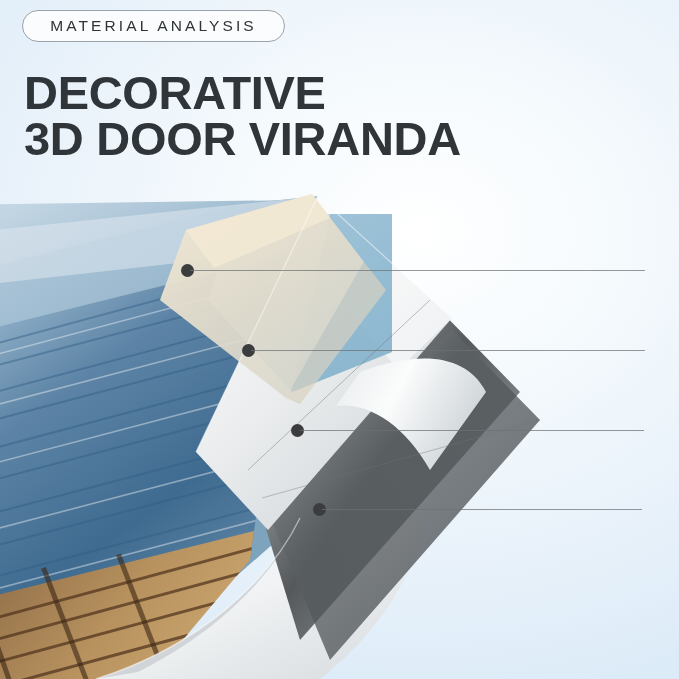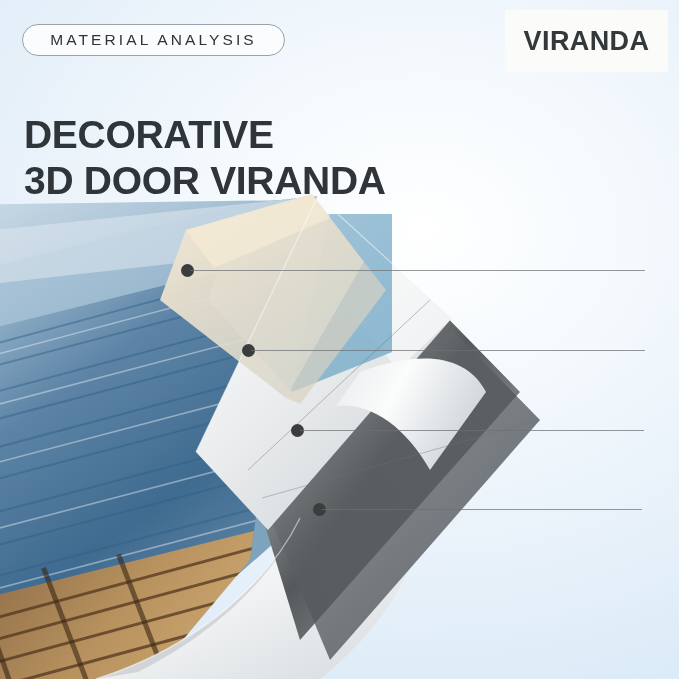--- a/index.html
+++ b/index.html
@@ -8,34 +8,34 @@
     font-family:"Liberation Sans","DejaVu Sans",sans-serif;
     background:#dfeaf5;
   }
   #poster{
     position:relative;width:679px;height:679px;overflow:hidden;
     background:
       radial-gradient(120% 95% at 62% 34%, #ffffff 0%, #f5fafd 24%, #e9f2fa 50%, #dcebf8 74%, #d5e7f6 100%),
       linear-gradient(160deg,#e2ecf4 0%,#eaf3fa 38%,#d9eaf7 100%);
   }
   .pill{
-    position:absolute;left:22px;top:24px;width:263px;height:32px;
+    position:absolute;left:22px;top:10px;width:263px;height:32px;
     border:1.6px solid #9aa3ab;border-radius:17px;
     background:#fbfcfd;
     display:flex;align-items:center;justify-content:center;
     box-sizing:border-box;
   }
   .pill span{
     font-size:15.5px;letter-spacing:3.1px;color:#2e3336;font-weight:400;
     white-space:nowrap;
   }
   .title{
     position:absolute;left:24px;top:70px;width:470px;
-    font-size:39px;line-height:46px;font-weight:700;
-    color:#2f3538;letter-spacing:-0.3px;margin-top:42px;
+    font-size:47px;line-height:46px;font-weight:700;
+    color:#2f3538;letter-spacing:-0.3px;
   }
   .title .l2{display:block;}
   .logo-box{
     position:absolute;left:505px;top:10px;width:163px;height:62px;
     background:#fbfbf9;display:flex;align-items:center;justify-content:center;
   }
   .logo-box span{
     font-size:27px;font-weight:700;color:#33383b;letter-spacing:0.4px;
   }
 
@@ -230,23 +230,20 @@
 
   <div class="pill">
     <span>MATERIAL ANALYSIS</span>
   </div>
 
   <div class="title">
     <span>DECORATIVE</span>
     <span class="l2">3D DOOR VIRANDA</span>
   </div>
 
-  <div class="logo-box">
-    <span>VIRANDA</span>
-  </div>
 
   <div class="callout">
     <div class="co-dot" style="left:181px;top:264px;"></div>
     <div class="co-line" style="left:190px;top:270px;width:455px;"></div>
 
   </div>
 
   <div class="callout">
     <div class="co-dot" style="left:242px;top:344px;"></div>
     <div class="co-line" style="left:251px;top:350px;width:394px;"></div>

